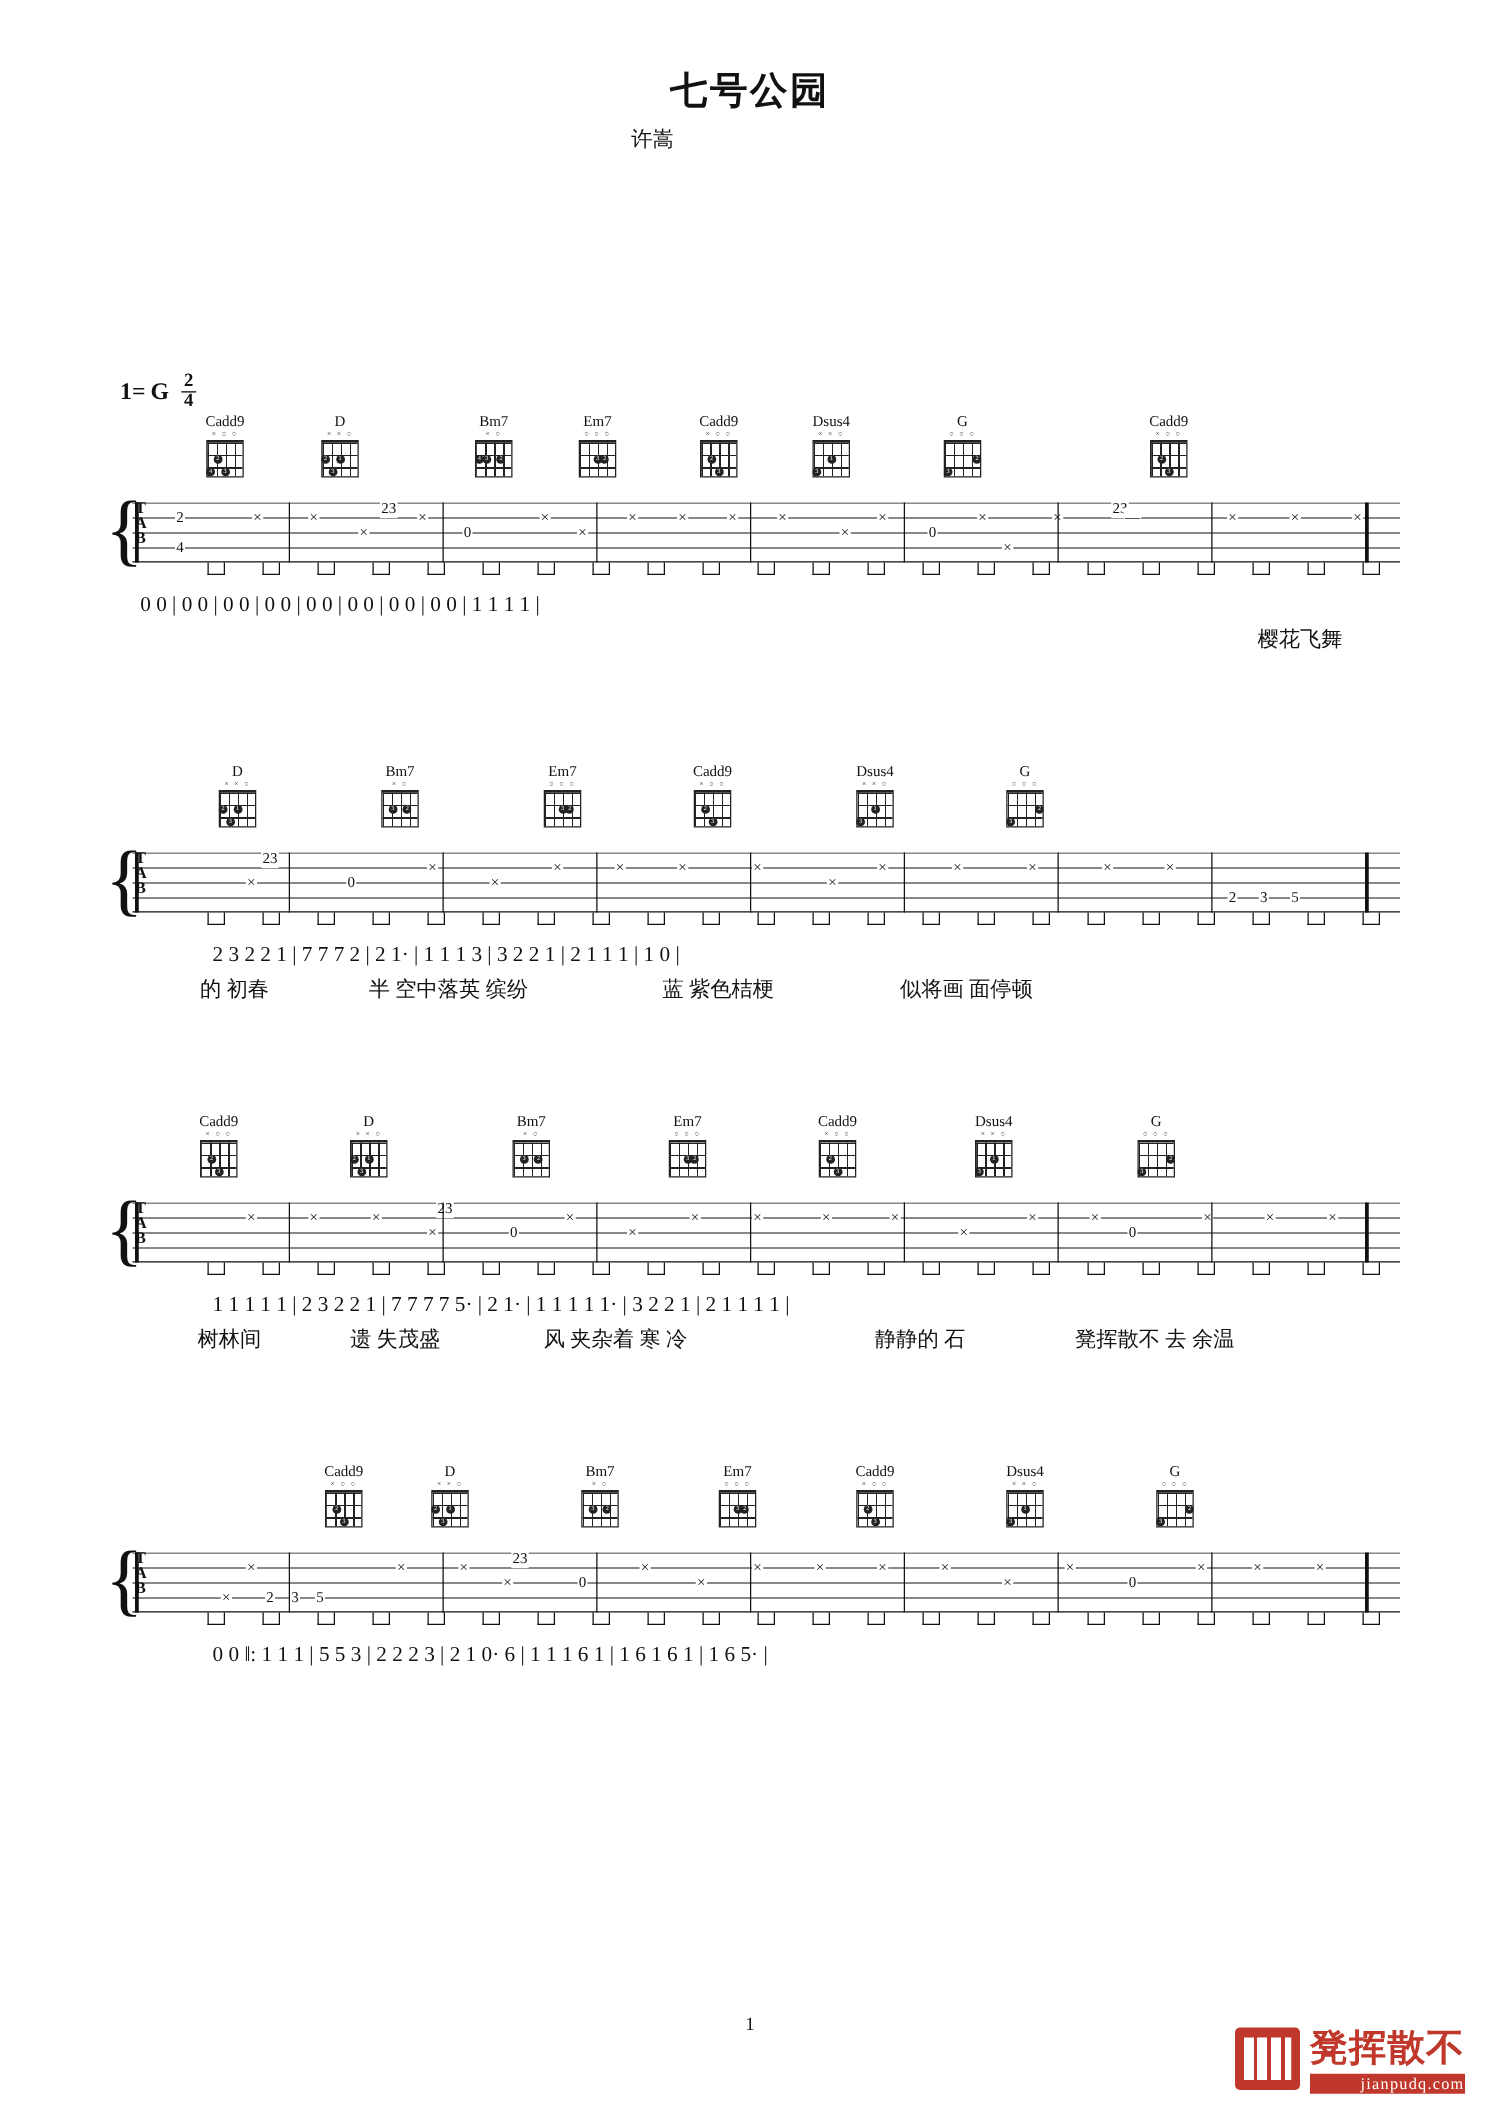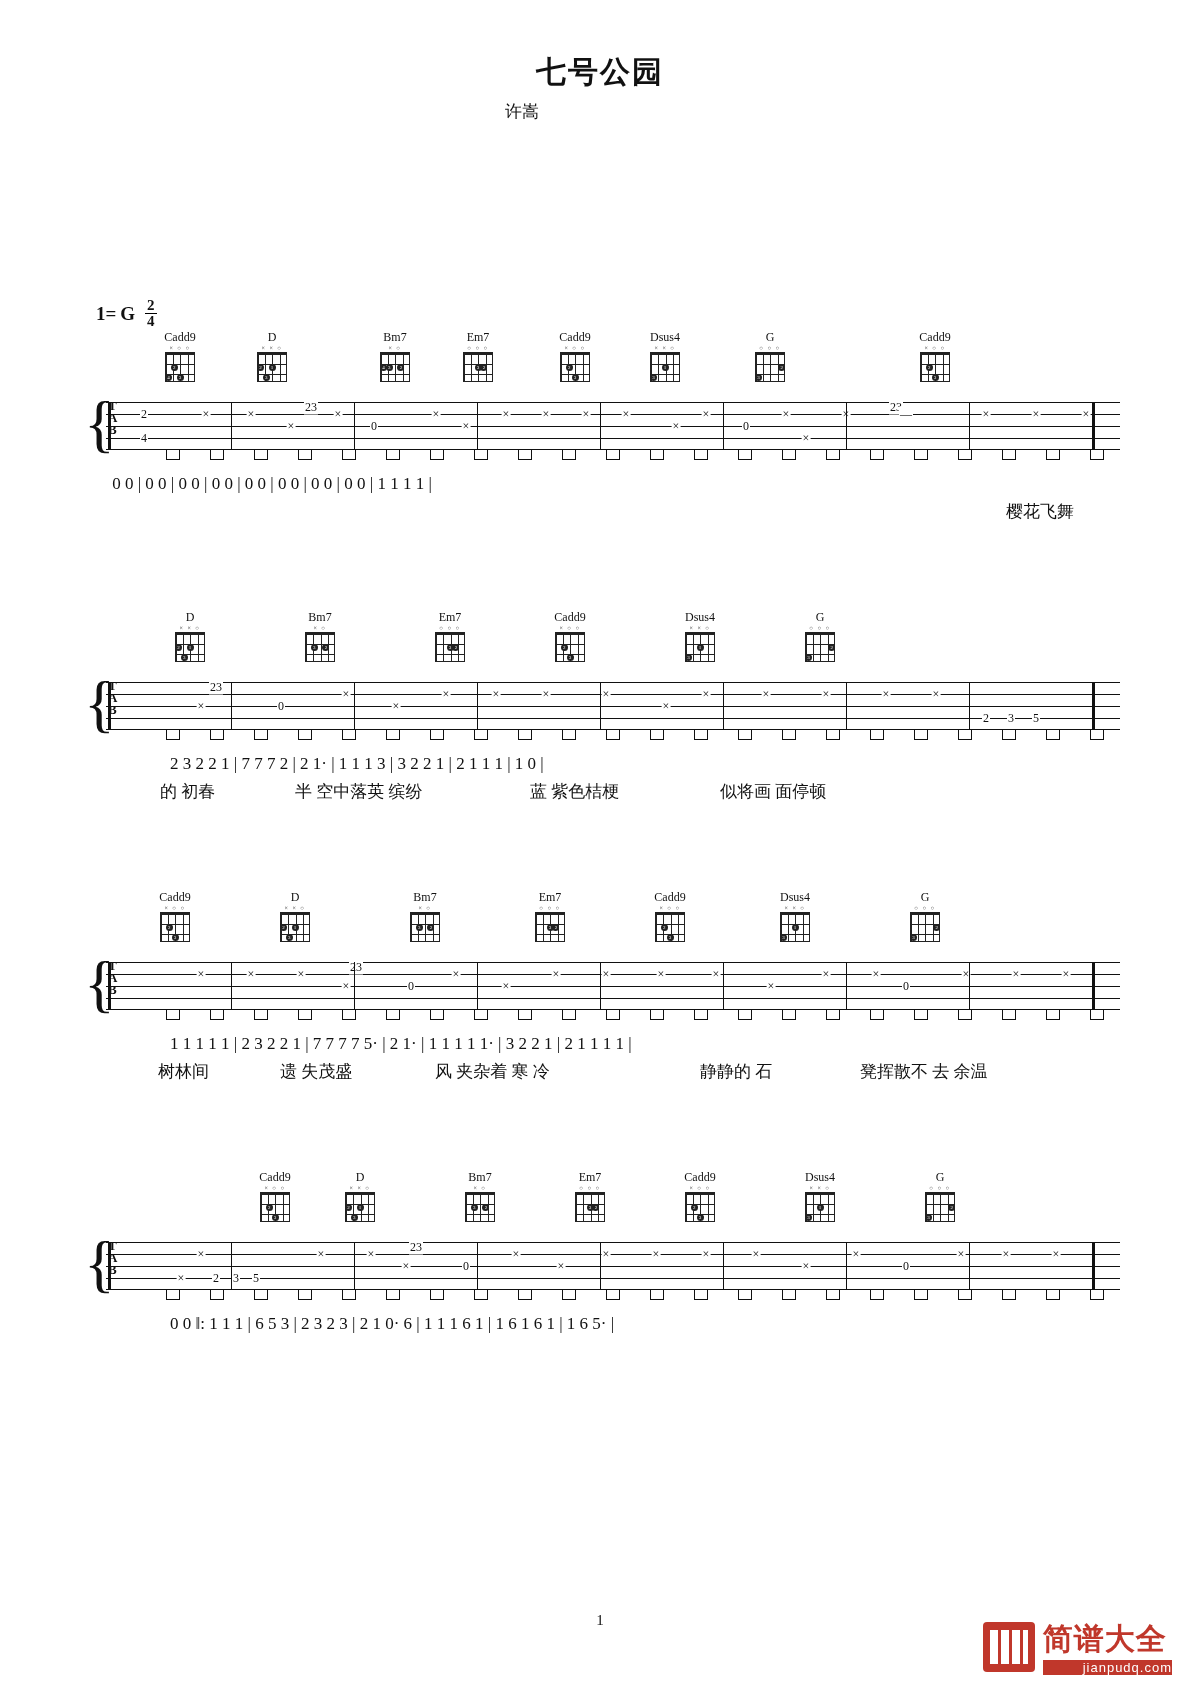--- a/index.html
+++ b/index.html
@@ -260,21 +260,21 @@
     position: absolute;
     left: 7px; top: 8px;
     width: 38px; height: 34px;
     background:
       repeating-linear-gradient(to right, #fff 0 8px, #c0372b 8px 11px);
   }
   .logo .txt { display: flex; flex-direction: column; }
   .logo .big { font-size: 30px; font-weight: bold; color: #c0372b; letter-spacing: 1px; }
   .logo .small {
     font-size: 13px; color: #fff; background: #c0372b;
-    text-align: center; letter-spacing: 1px; font-family: Liberation Sans, sans-serif; padding-left: 40px;
+    text-align: center; letter-spacing: 1px; font-family: Liberation Serif, serif; padding-left: 40px;
   }
 </style>
 </head>
 <body>
 
 <div class="page">
 
   <div class="title">七号公园</div>
   <div class="composer">许嵩</div>
 
@@ -890,27 +890,27 @@
         <div class="barline" style="left: 151px;"></div>
         <div class="barline" style="left: 274px;"></div>
         <div class="barline" style="left: 397px;"></div>
         <div class="barline" style="left: 520px;"></div>
         <div class="barline" style="left: 643px;"></div>
         <div class="barline" style="left: 766px;"></div>
         <div class="barline" style="left: 889px;"></div>
         <div class="barline thick" style="left: 1012px;"></div>
       </div>
     <div class="jianpu">
-      <div class="j" style="left:78px; transform:none;">0   0    ‖: 1 1  1 | 6   5   3 | 2 3 2 3 | 2 1 0·  6 | 1 1 1 6 1 | 1 6 1 6 1 | 1 6 5· |</div>
+      <div class="j" style="left:78px; transform:none;">0   0    ‖: 1 1  1 | 5   5   3 | 2 2 2 3 | 2 1 0·  6 | 1 1 1 6 1 | 1 6 1 6 1 | 1 6 5· |</div>
     </div>
   </div>
 
   <div class="pagenum">1</div>
 
   <div class="logo">
     <div class="keys"></div>
     <div class="txt">
-      <div class="big">简谱大全</div>
+      <div class="big">凳挥散不</div>
       <div class="small">jianpudq.com</div>
     </div>
   </div>
 
 </div>
 
 </body></html>

